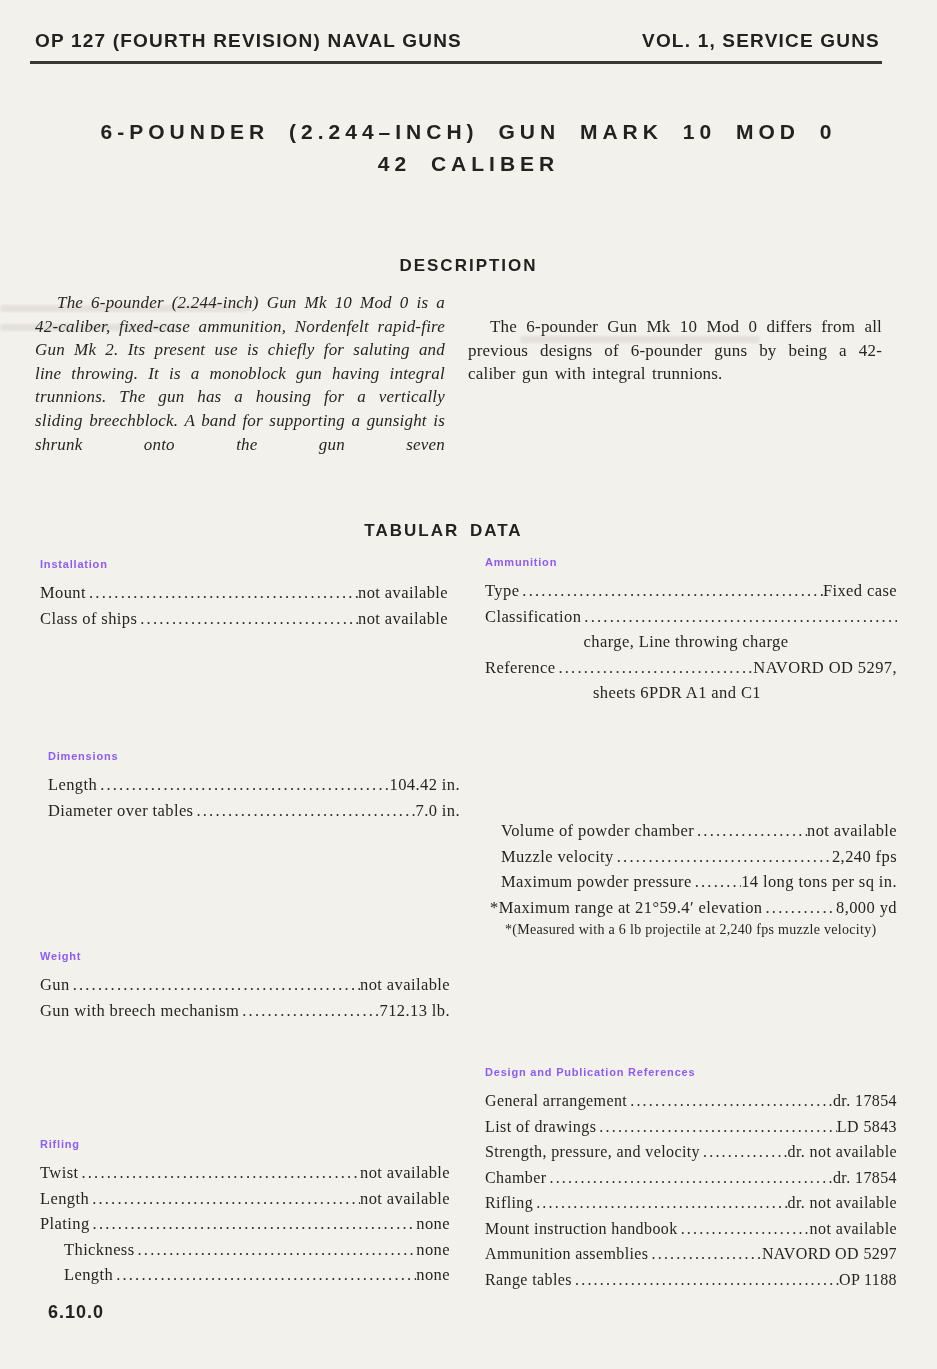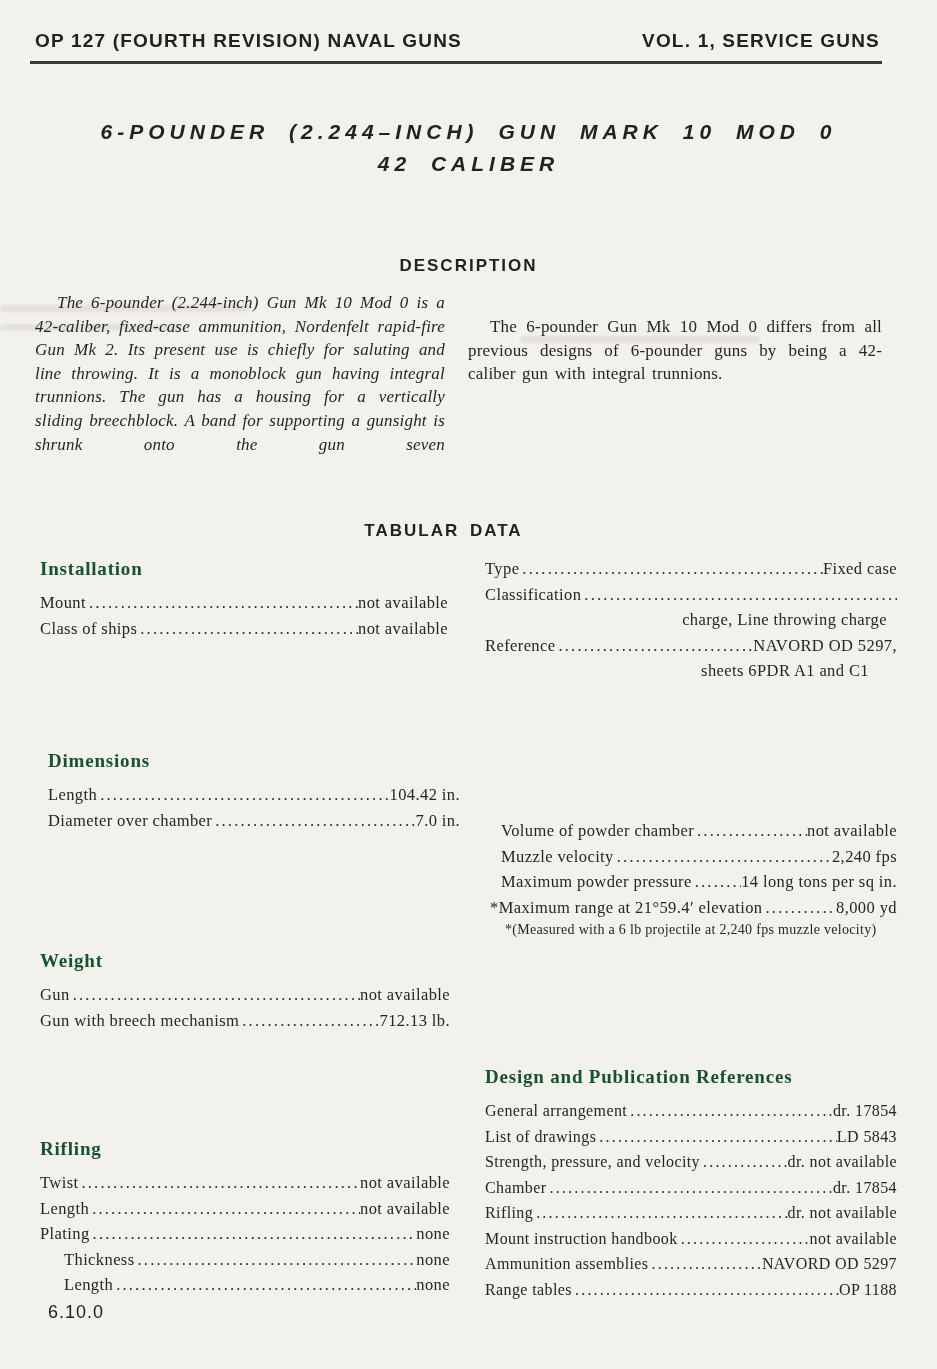--- a/index.html
+++ b/index.html
@@ -14,47 +14,47 @@
   .abs{position:absolute;}
 
   
   .hdr{font-family:"Liberation Sans",sans-serif;font-weight:bold;font-size:19px;
        letter-spacing:1.2px;color:#232220;white-space:nowrap;}
   .hdr-rule{position:absolute;left:30px;right:55px;top:61px;height:3px;background:#3a3833;}
 
   
   .title{position:absolute;left:0;width:100%;text-align:center;
          font-family:"Liberation Sans",sans-serif;font-weight:bold;color:#232220;
-         font-size:21px;letter-spacing:5px;word-spacing:9px;white-space:nowrap;font-style:italic;}
+         font-size:21px;letter-spacing:5px;word-spacing:9px;white-space:nowrap;}
   .mid-heading{position:absolute;left:0;width:100%;text-align:center;
          font-family:"Liberation Sans",sans-serif;font-weight:bold;color:#232220;
          font-size:17px;letter-spacing:2px;word-spacing:4px;}
 
   
   .para{font-size:17px;line-height:23.6px;text-align:justify;letter-spacing:.2px;
         word-spacing:2px;color:#26251f;}
   .para.fill{text-align-last:justify;font-style:italic;}
   .para .ind{display:inline-block;width:22px;}
 
   
-  .sec-head{font-family:Liberation Serif, serif;font-weight:bold;font-size:19px;
-            letter-spacing:.8px;color:#14532d;margin:0 0 10px 0;}
+  .sec-head{font-family:Liberation Sans, sans-serif;font-weight:bold;font-size:11px;
+            letter-spacing:.8px;color:#8b5cf6;margin:0 0 10px 0;}
   .rows{font-size:16.5px;letter-spacing:.4px;color:#26251f;}
   .row{display:flex;align-items:baseline;line-height:25.5px;}
   .row .lbl{white-space:nowrap;}
   .row .val{white-space:nowrap;}
   .leader{flex:1 1 auto;overflow:hidden;white-space:nowrap;letter-spacing:2.2px;
           padding:0 3px;min-width:8px;color:#2e2d28;}
-  .cont-line{text-align:right;line-height:25.5px;white-space:nowrap;}
+  .cont-line{text-align:center;line-height:25.5px;white-space:nowrap;}
   .row.indent{padding-left:24px;}
   .bal-rows .row{padding-left:16px;}
   .bal-rows .row.star{padding-left:5px;}
   .footnote{font-size:14px;line-height:19px;letter-spacing:.3px;
             padding-left:20px;width:392px;color:#26251f;}
-  .footer-num{font-family:"Liberation Sans",sans-serif;font-weight:normal;font-size:18px;
+  .footer-num{font-family:"Liberation Sans",sans-serif;font-weight:bold;font-size:18px;
               letter-spacing:1px;color:#232220;}
 </style>
 </head>
 <body>
 
 <div class="streak" style="left:0;top:305px;width:250px;"></div>
 <div class="streak" style="left:0;top:324px;width:180px;"></div>
 <div class="streak" style="left:520px;top:336px;width:240px;"></div>
 
 <div class="abs hdr" style="left:35px;top:30px;">OP 127 (FOURTH REVISION) NAVAL GUNS</div>
@@ -92,21 +92,21 @@
 
 <div class="abs" style="left:48px;top:750px;width:412px;">
   <div class="sec-head">Dimensions</div>
   <div class="rows">
     <div class="row">
         <span class="lbl">Length</span>
         <span class="leader">........................................................................................................................</span>
         <span class="val">104.42 in.</span>
       </div>
     <div class="row">
-        <span class="lbl">Diameter over chamber</span>
+        <span class="lbl">Diameter over tables</span>
         <span class="leader">........................................................................................................................</span>
         <span class="val">7.0 in.</span>
       </div>
   </div>
 </div>
 
 <div class="abs" style="left:40px;top:950px;width:410px;">
   <div class="sec-head">Weight</div>
   <div class="rows">
     <div class="row">
@@ -147,20 +147,21 @@
       </div>
     <div class="row indent">
         <span class="lbl">Length</span>
         <span class="leader">........................................................................................................................</span>
         <span class="val">none</span>
       </div>
   </div>
 </div>
 
 <div class="abs" style="left:485px;top:556px;width:412px;">
+  <div class="sec-head">Ammunition</div>
   <div class="rows">
     <div class="row">
         <span class="lbl">Type</span>
         <span class="leader">........................................................................................................................</span>
         <span class="val">Fixed case</span>
       </div>
     <div class="row">
         <span class="lbl">Classification</span>
         <span class="leader">........................................................................................................................</span>
       </div>

